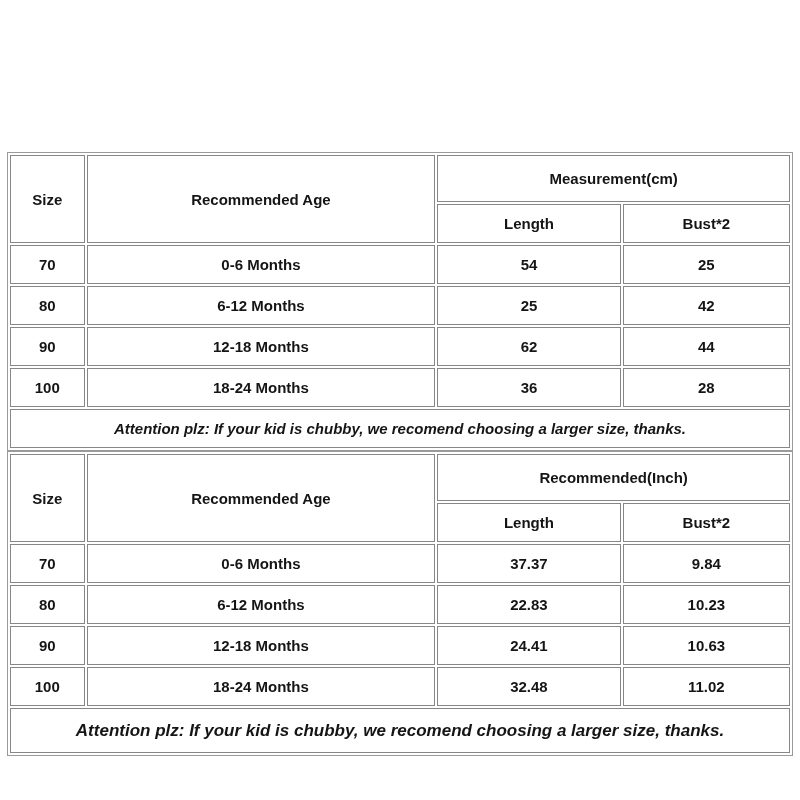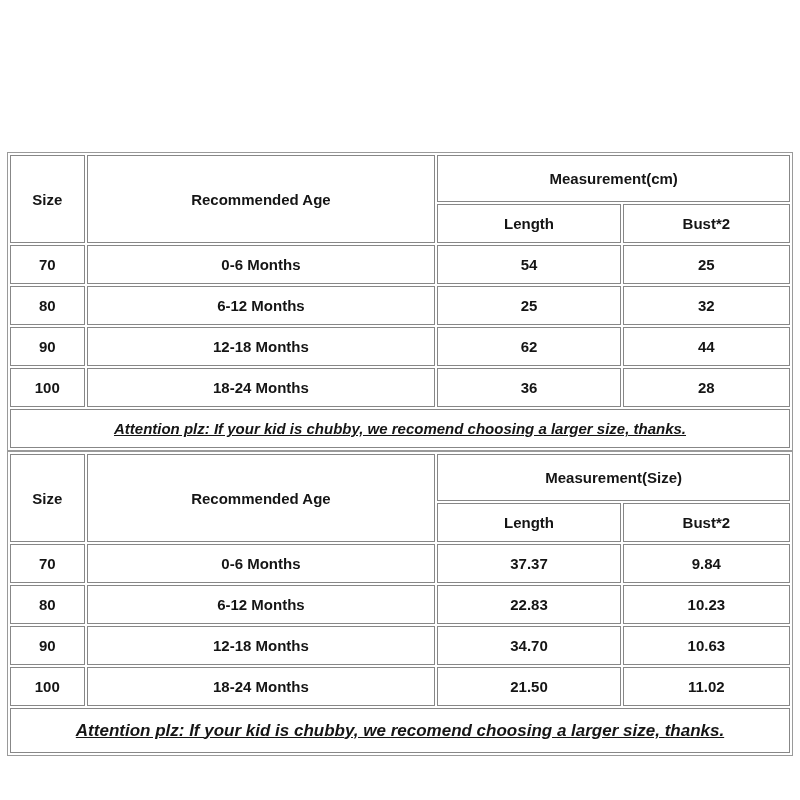--- a/index.html
+++ b/index.html
@@ -44,21 +44,20 @@
   col.c-age  { width: 346px; }
   col.c-len  { width: 182px; }
   col.c-bust { width: 166px; }
 
   tr.hrow1 td { height: 37px; }
   tr.hrow2 td { height: 29px; }
   tr.drow  td { height: 29px; }
 
   td.note-cell {
     font-style: italic;
-    text-decoration: underline;
     height: 29px;
     font-size: 15px;
   }
   td.note-cell.note-lg {
     height: 35px;
     font-size: 17px;
   }
 </style>
 </head>
 <body>
@@ -85,21 +84,21 @@
       <tr class="drow">
         <td>70</td>
         <td>0-6 Months</td>
         <td>54</td>
         <td>25</td>
       </tr>
       <tr class="drow">
         <td>80</td>
         <td>6-12 Months</td>
         <td>25</td>
-        <td>32</td>
+        <td>42</td>
       </tr>
       <tr class="drow">
         <td>90</td>
         <td>12-18 Months</td>
         <td>62</td>
         <td>44</td>
       </tr>
       <tr class="drow">
         <td>100</td>
         <td>18-24 Months</td>
@@ -116,48 +115,48 @@
     <colgroup>
       <col class="c-size">
         <col class="c-age">
         <col class="c-len">
         <col class="c-bust">
     </colgroup>
     <tbody>
       <tr class="hrow1">
         <td rowspan="2">Size</td>
         <td rowspan="2">Recommended Age</td>
-        <td colspan="2">Measurement(Size)</td>
+        <td colspan="2">Recommended(Inch)</td>
       </tr>
       <tr class="hrow2">
         <td>Length</td>
         <td>Bust*2</td>
       </tr>
       <tr class="drow">
         <td>70</td>
         <td>0-6 Months</td>
         <td>37.37</td>
         <td>9.84</td>
       </tr>
       <tr class="drow">
         <td>80</td>
         <td>6-12 Months</td>
         <td>22.83</td>
         <td>10.23</td>
       </tr>
       <tr class="drow">
         <td>90</td>
         <td>12-18 Months</td>
-        <td>34.70</td>
+        <td>24.41</td>
         <td>10.63</td>
       </tr>
       <tr class="drow">
         <td>100</td>
         <td>18-24 Months</td>
-        <td>21.50</td>
+        <td>32.48</td>
         <td>11.02</td>
       </tr>
       <tr>
         <td colspan="4" class="note-cell note-lg">Attention plz: If your kid is chubby, we recomend choosing a larger size, thanks.</td>
       </tr>
     </tbody>
   </table>
 
 </div>
 

